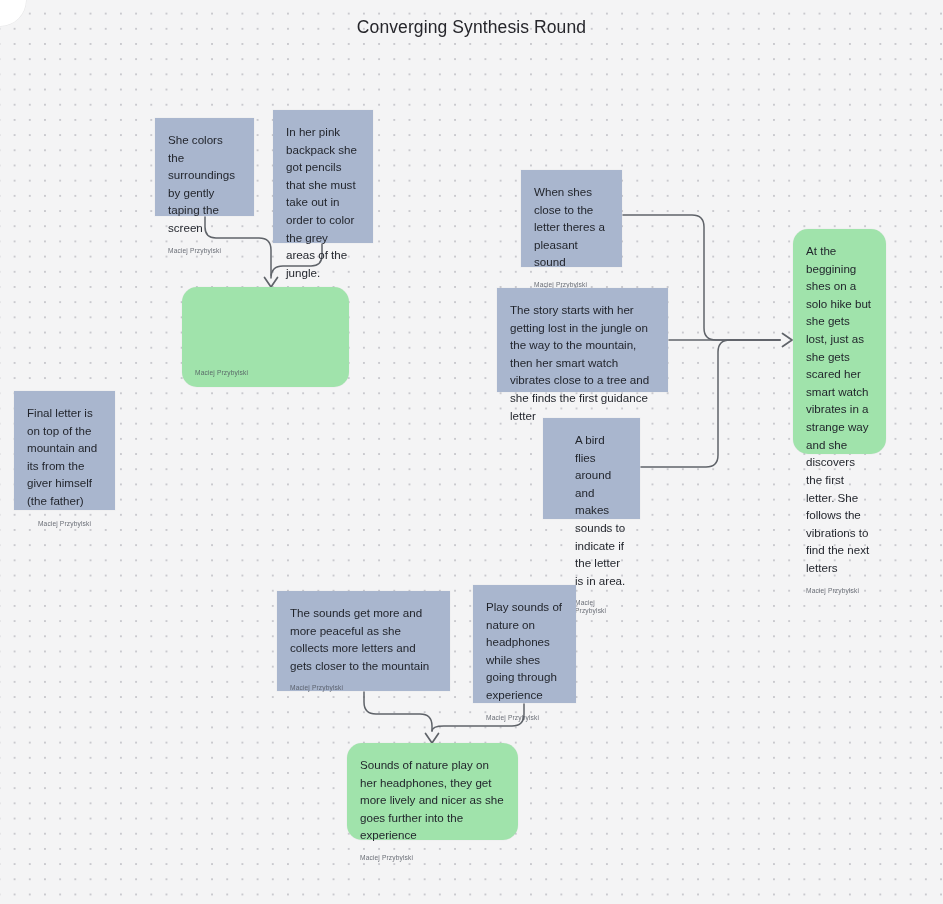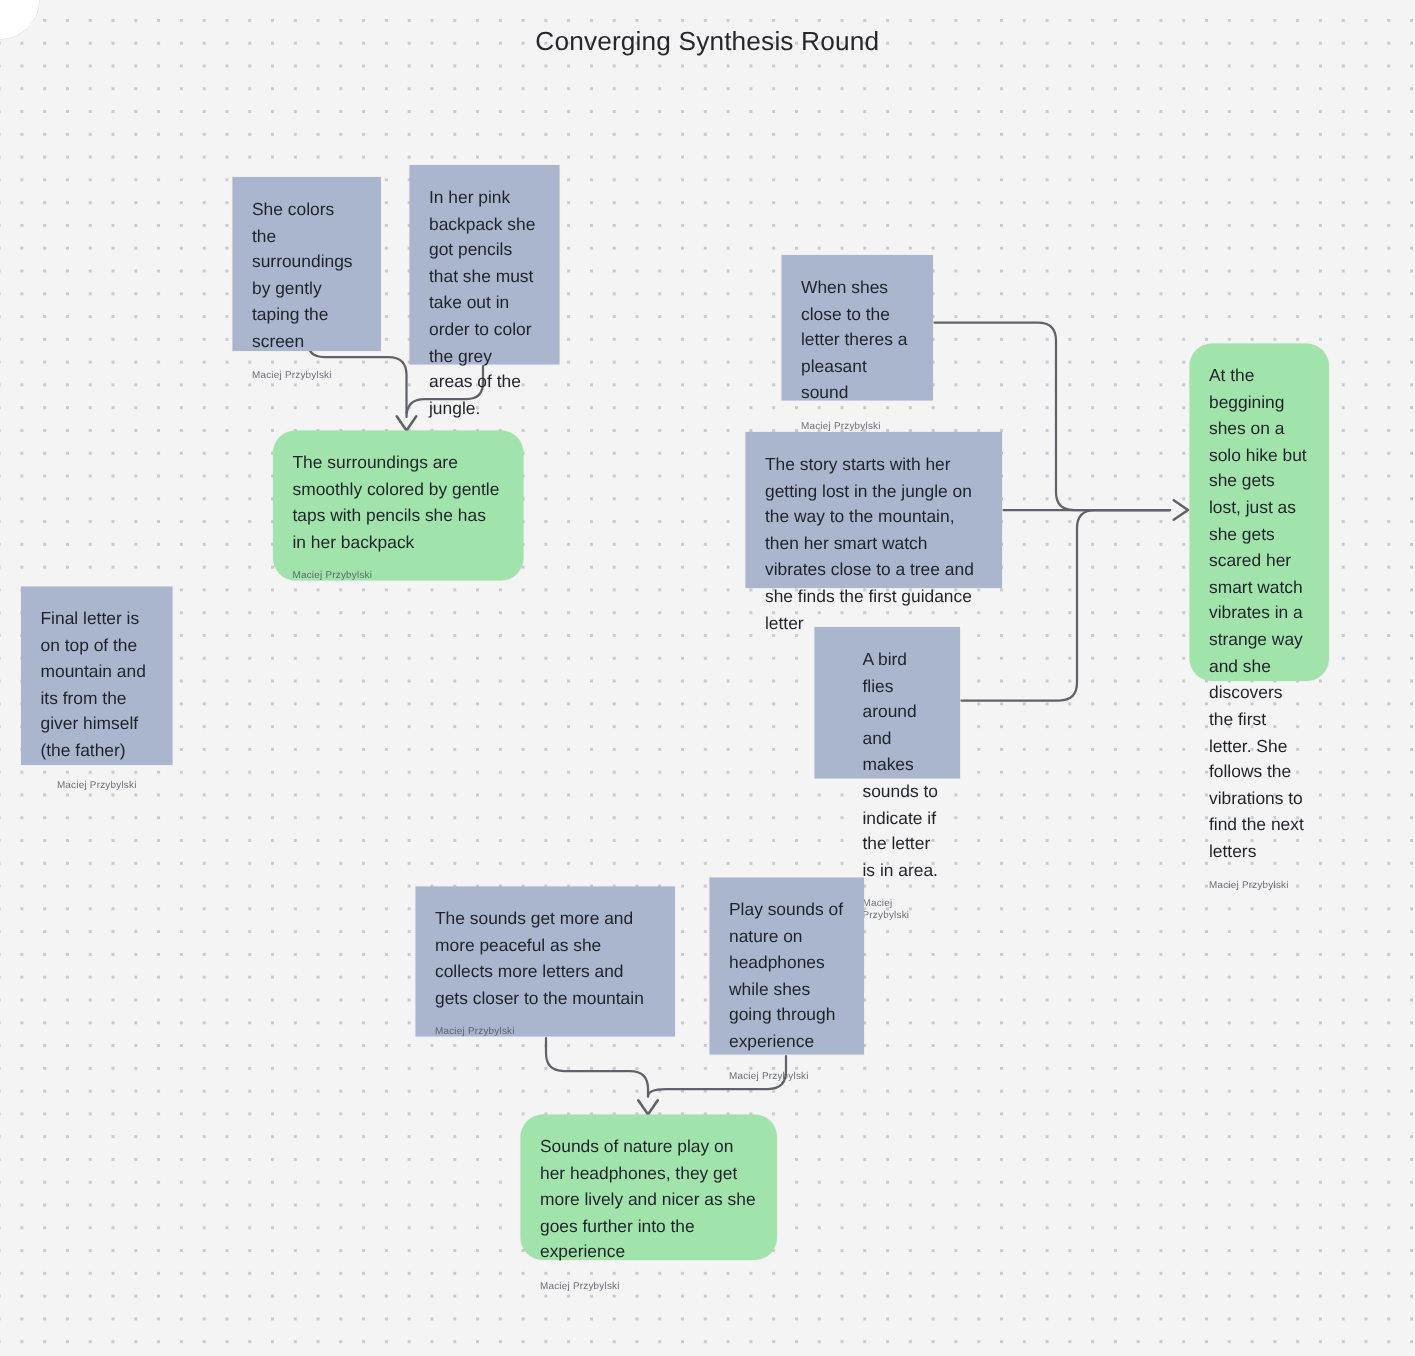--- a/index.html
+++ b/index.html
@@ -103,30 +103,29 @@
       <path d="M 669 340 L 780 340" fill="none" stroke="#5f6369" stroke-width="1.5" stroke-linecap="round" stroke-linejoin="round"></path>
       <path d="M 641 467 L 706 467 Q 718 467 718 455 L 718 352 Q 718 340 730 340 L 780 340" fill="none" stroke="#5f6369" stroke-width="1.5" stroke-linecap="round" stroke-linejoin="round"></path>
       <path d="M 364 692 L 364 702 Q 364 714 376 714 L 420 714 Q 432 714 432 726 L 432 731" fill="none" stroke="#5f6369" stroke-width="1.5" stroke-linecap="round" stroke-linejoin="round"></path>
       <path d="M 524 704 L 524 714 Q 524 726 512 726 L 444 726 Q 432 726 432 731 L 432 731" fill="none" stroke="#5f6369" stroke-width="1.5" stroke-linecap="round" stroke-linejoin="round"></path>
       <path d="M 264.5 277.5 L 271 287 L 277.5 277.5" fill="none" stroke="#5f6369" stroke-width="1.7" stroke-linecap="round" stroke-linejoin="round"></path>
       <path d="M 782.5 333.5 L 792 340 L 782.5 346.5" fill="none" stroke="#5f6369" stroke-width="1.7" stroke-linecap="round" stroke-linejoin="round"></path>
       <path d="M 425.5 733.5 L 432 743 L 438.5 733.5" fill="none" stroke="#5f6369" stroke-width="1.7" stroke-linecap="round" stroke-linejoin="round"></path>
     </svg>
 
   <div id="cards-layer">
-      <div class="card blue" style="left: 155px; top: 118px; width: 99px; height: 116px;">
+      <div class="card blue" style="left: 155px; top: 118px; width: 99px; height: 98px;">
         <div class="card-text">She colors the surroundings by gently taping the screen</div>
         <div class="card-author">Maciej Przybylski</div>
       </div>
       <div class="card blue" style="left: 273px; top: 110px; width: 100px; height: 133px;">
         <div class="card-text">In her pink backpack she got pencils that she must take out in order to color the grey areas of the jungle.</div>
         <div class="card-author">Maciej Przybylski</div>
       </div>
       <div class="card green" style="left: 182px; top: 287px; width: 167px; height: 100px;">
-        <div class="card-text">The surroundings are smoothly colored by gentle taps with pencils she has in her backpack</div>
         <div class="card-author">Maciej Przybylski</div>
       </div>
       <div class="card blue" style="left: 521px; top: 170px; width: 101px; height: 97px;">
         <div class="card-text">When shes close to the letter theres a pleasant sound</div>
         <div class="card-author">Maciej Przybylski</div>
       </div>
       <div class="card blue" style="left: 497px; top: 288px; width: 171px; height: 104px; align-items: center;">
         <div class="card-text">The story starts with her getting lost in the jungle on the way to the mountain, then her smart watch vibrates close to a tree and she finds the first guidance letter</div>
         <div class="card-author">Maciej Przybylski</div>
       </div>

